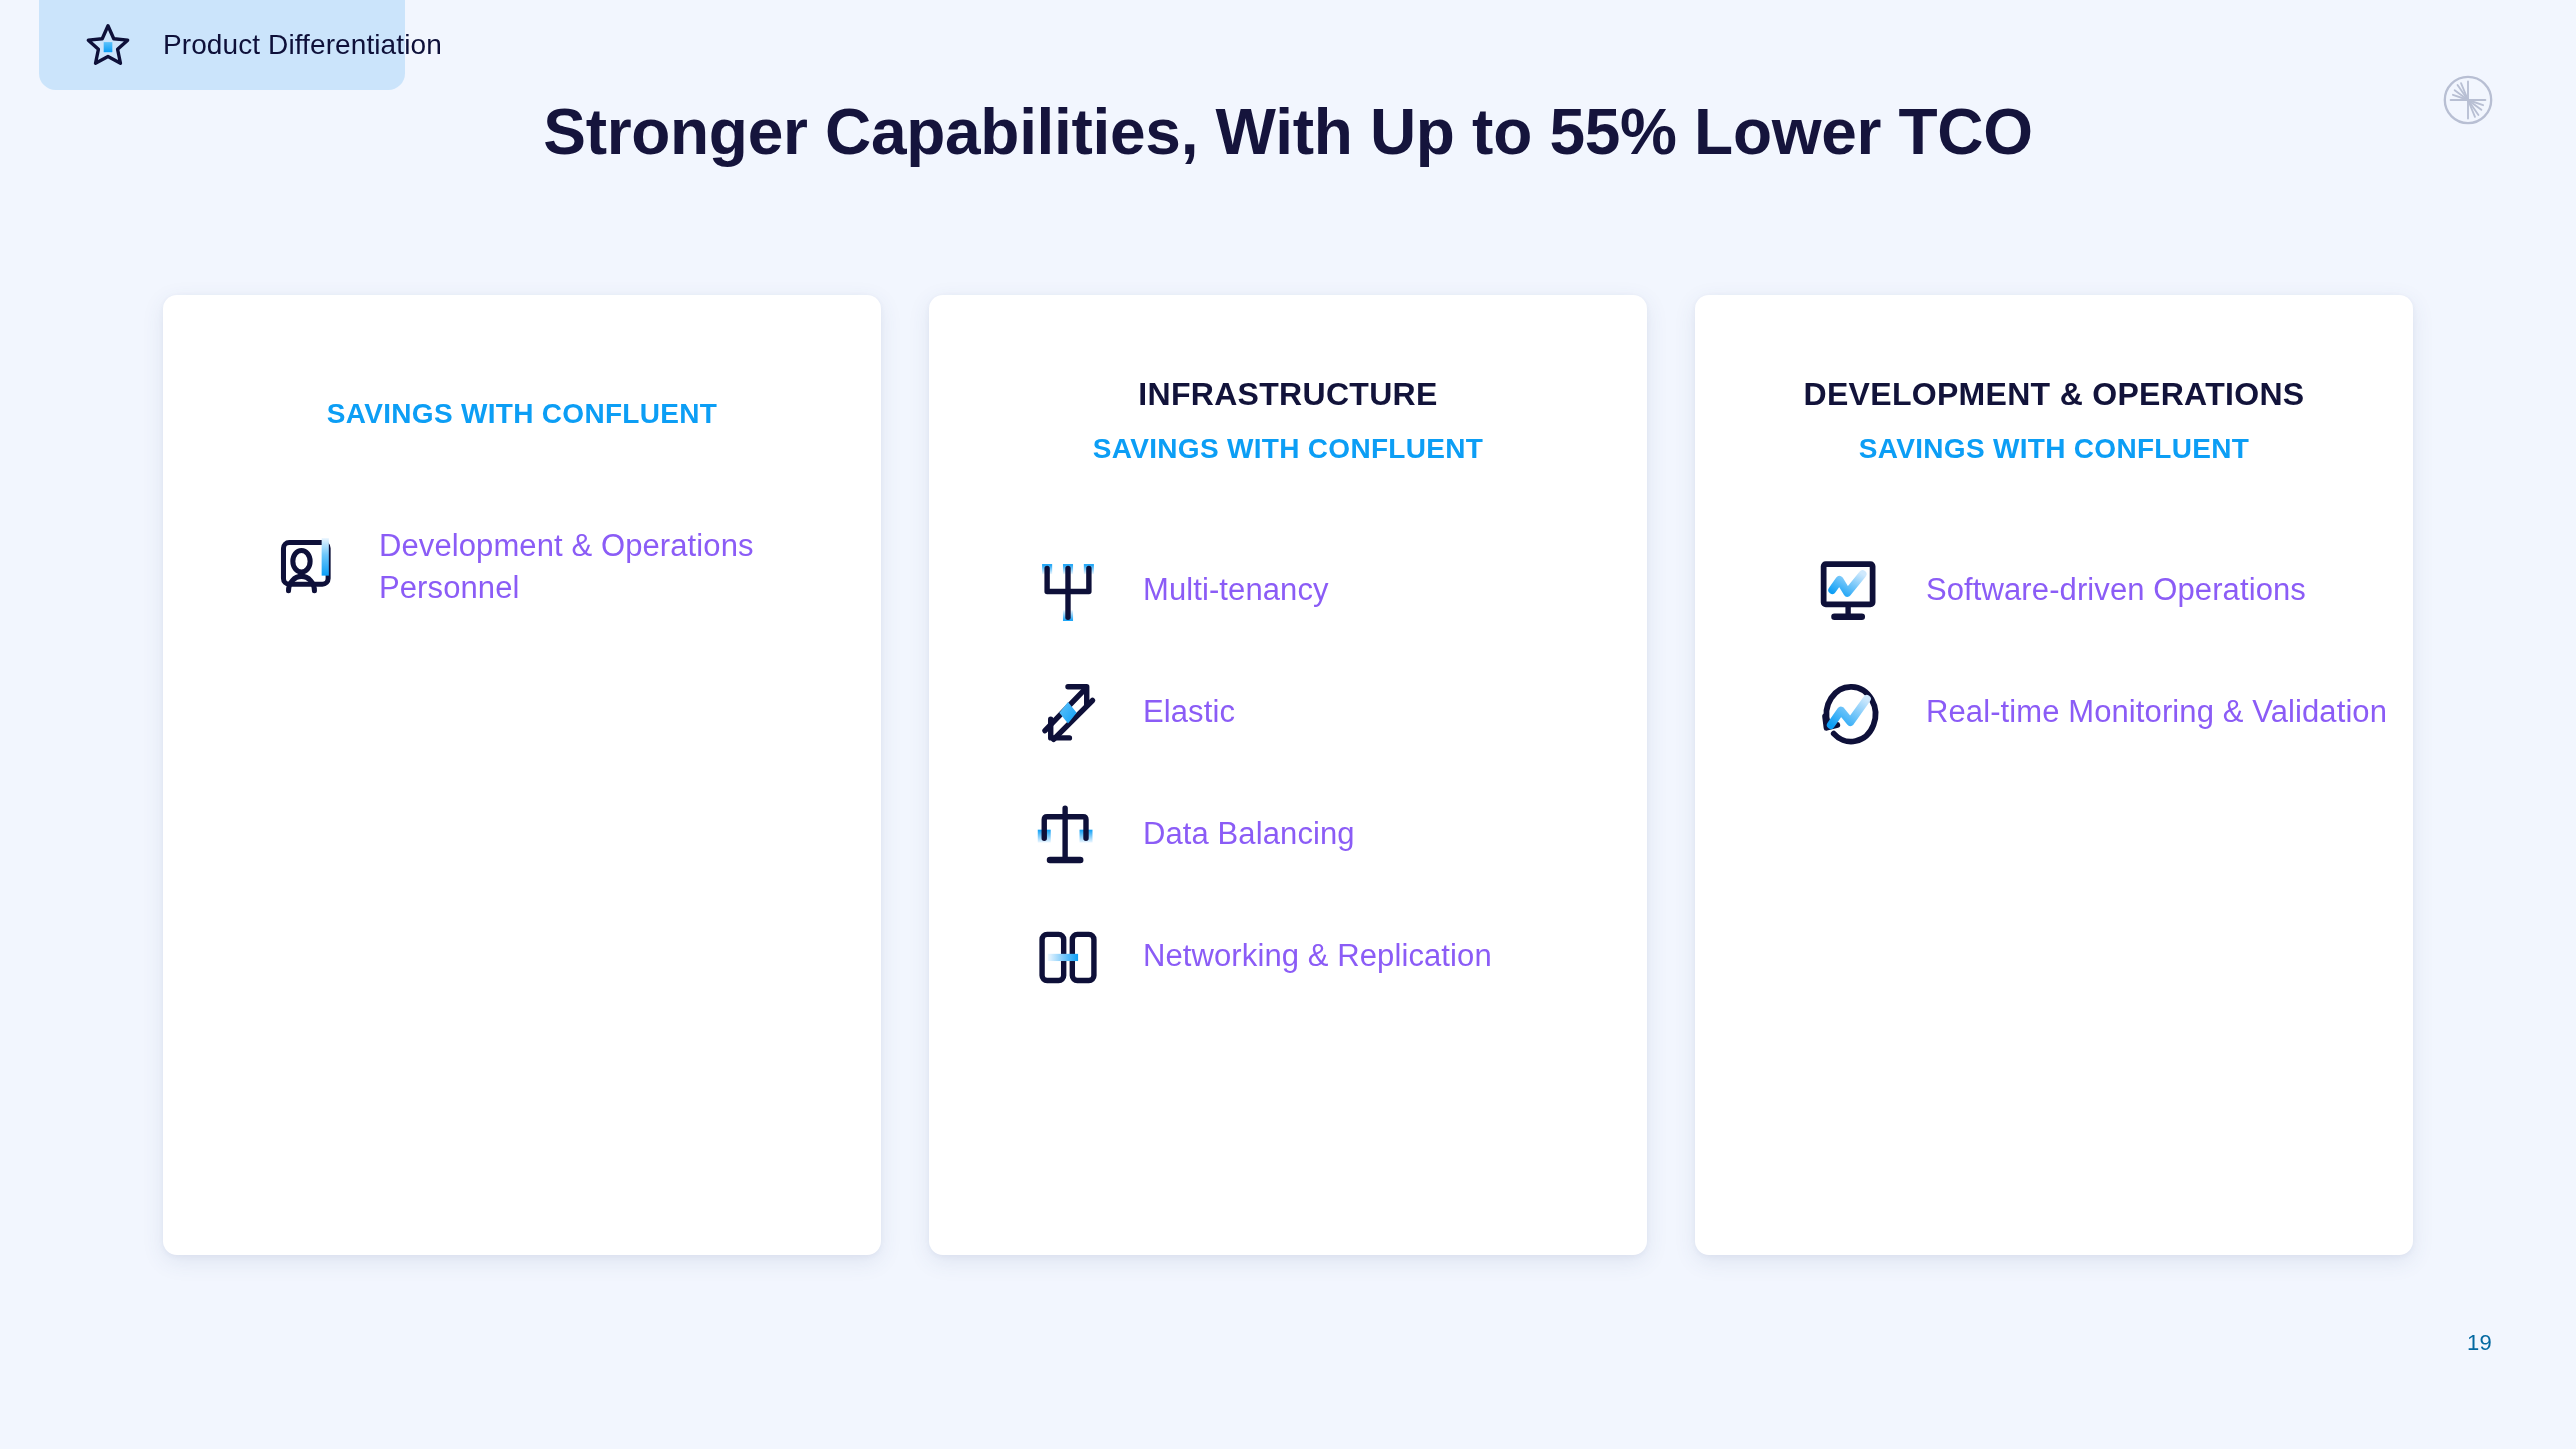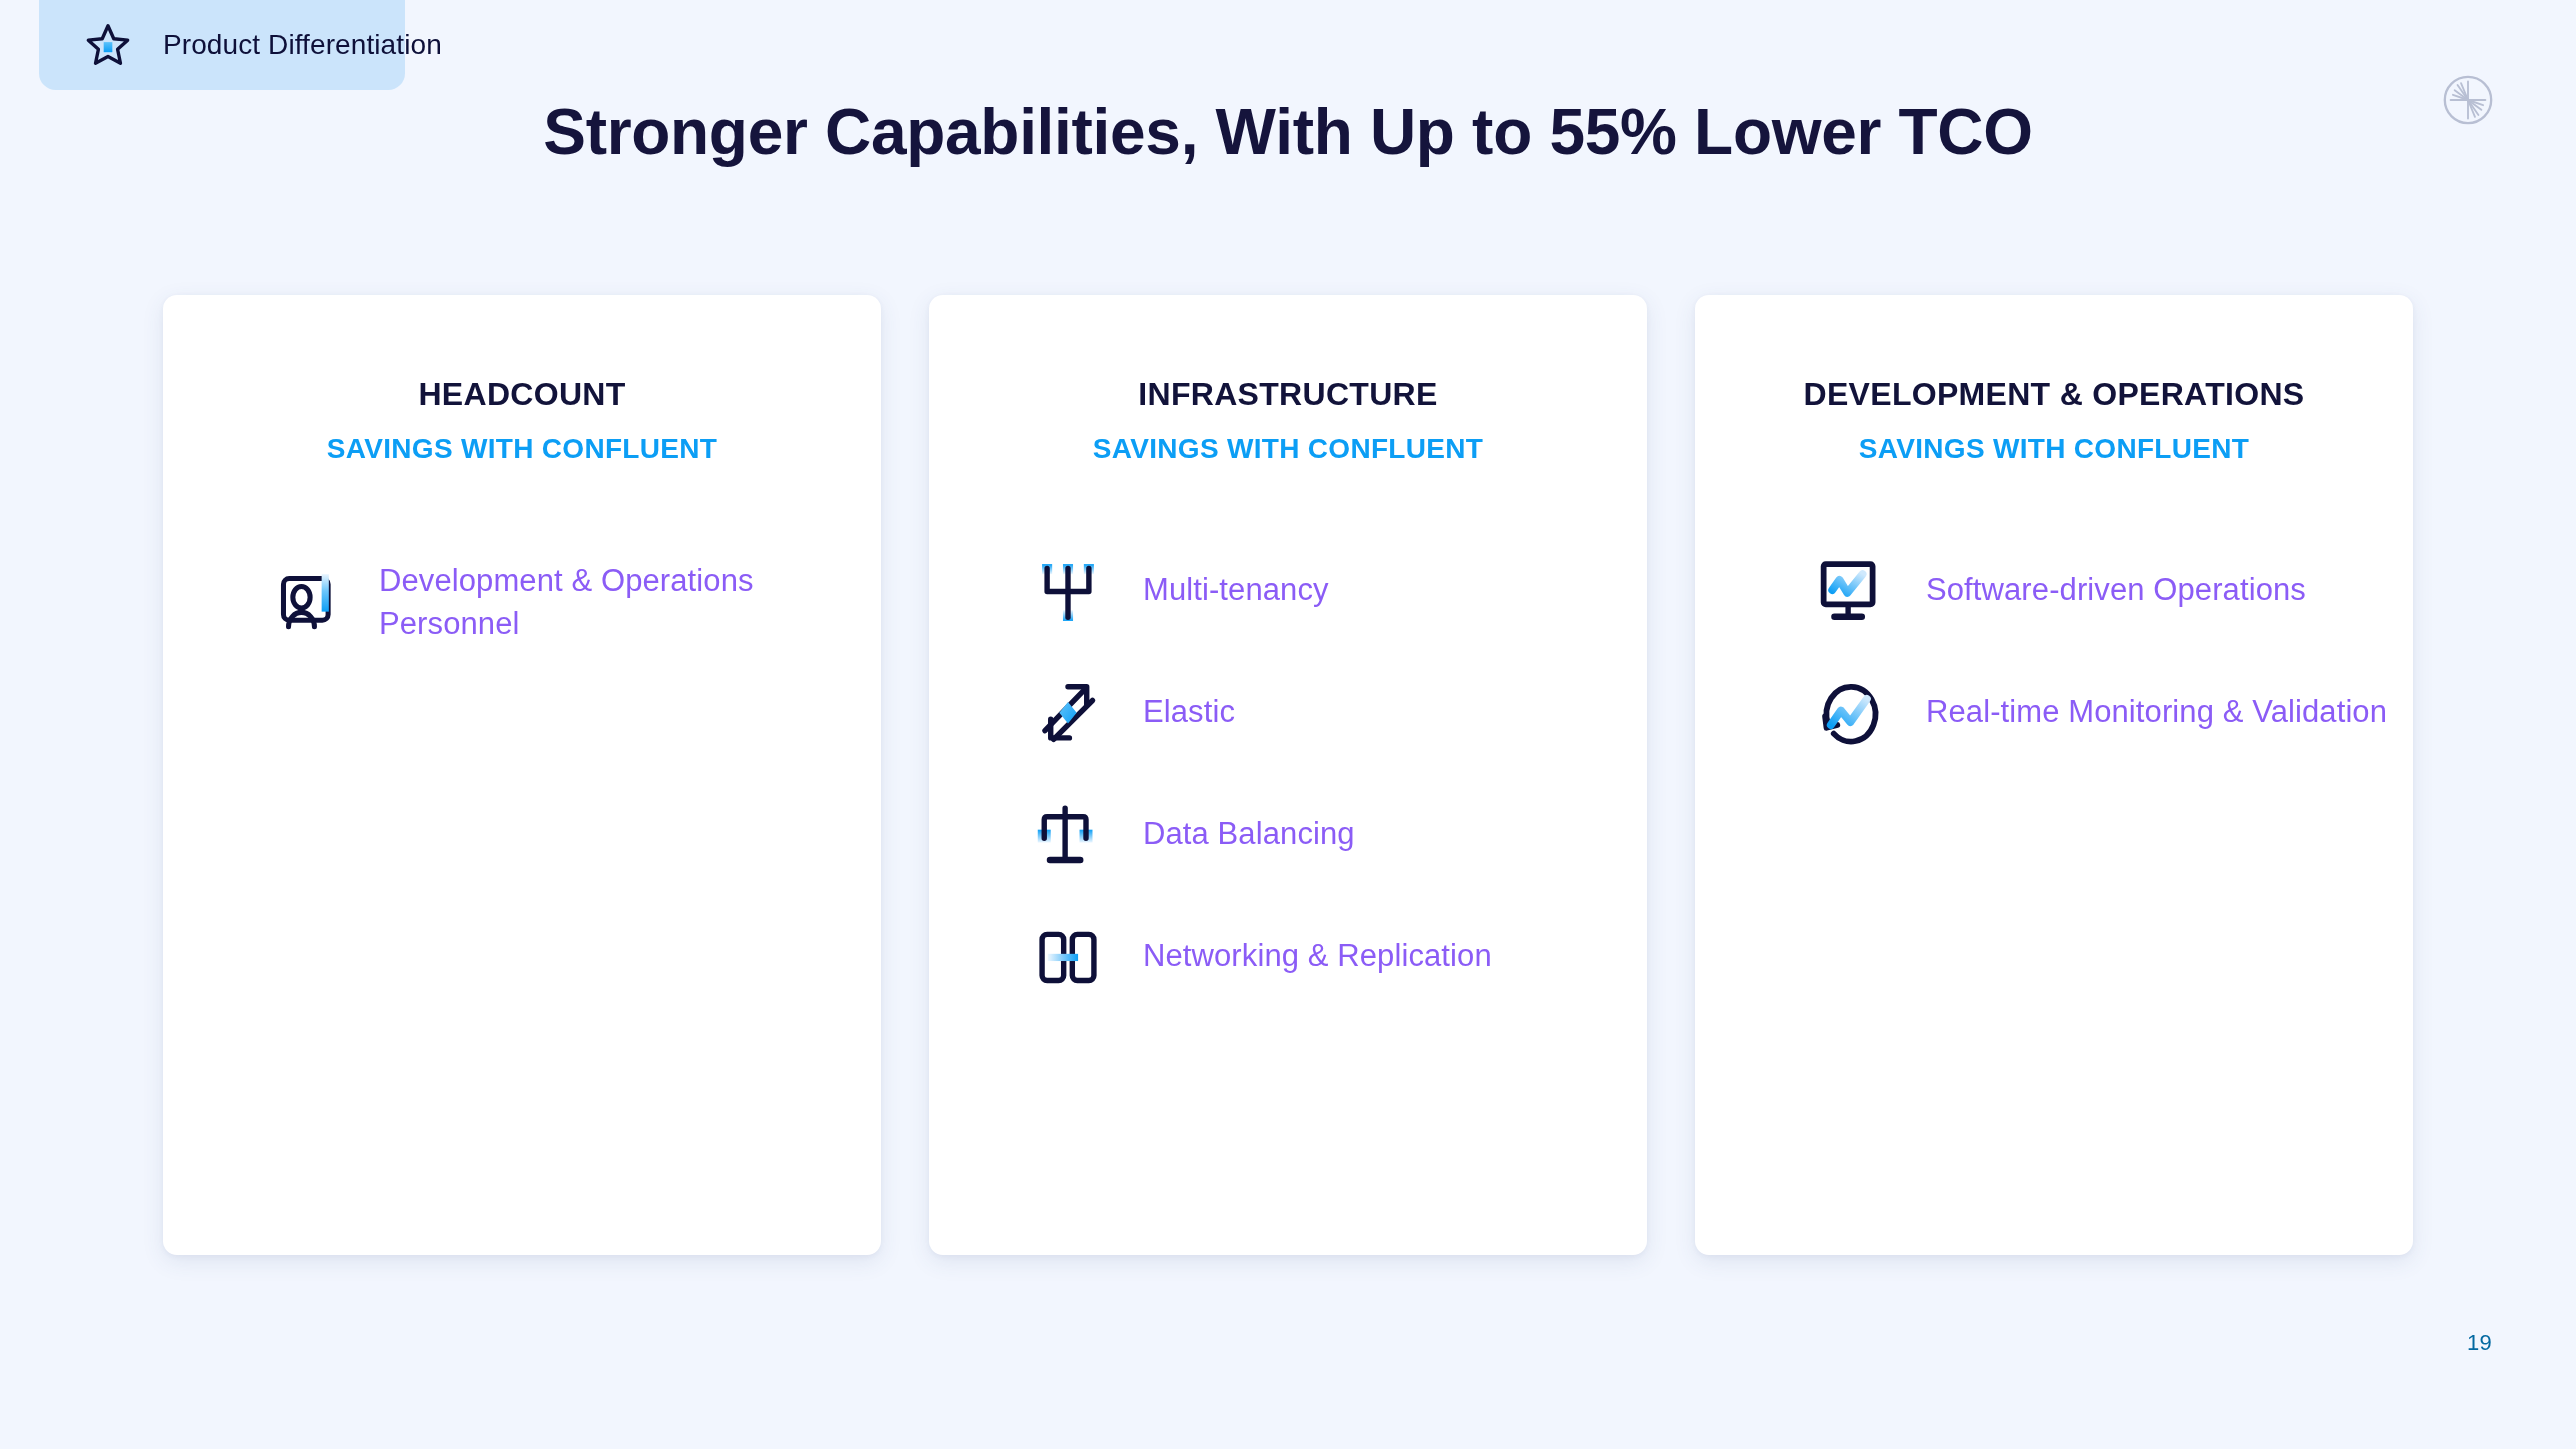--- a/index.html
+++ b/index.html
@@ -165,21 +165,20 @@
       <line x1="50" y1="50" x2="73" y2="67"></line>
       <line x1="50" y1="50" x2="76" y2="59"></line>
     </g>
   </svg>
 
   <h1 class="slide-title">Stronger Capabilities, With Up to 55% Lower TCO</h1>
 
   <div class="cards">
 
     <div class="card card-1">
-      <div class="card-title">HEADCOUNT</div>
       <div class="card-subtitle">SAVINGS WITH CONFLUENT</div>
       <div class="features">
 
         <div class="feature">
           <span class="feature-icon">
             <svg viewBox="0 0 100 100">
               <defs>
                 <linearGradient id="g-person" x1="0" y1="0" x2="0" y2="1">
                   <stop offset="0%" stop-color="#e8f4fe"></stop>
                   <stop offset="45%" stop-color="#6cc6fb"></stop>

